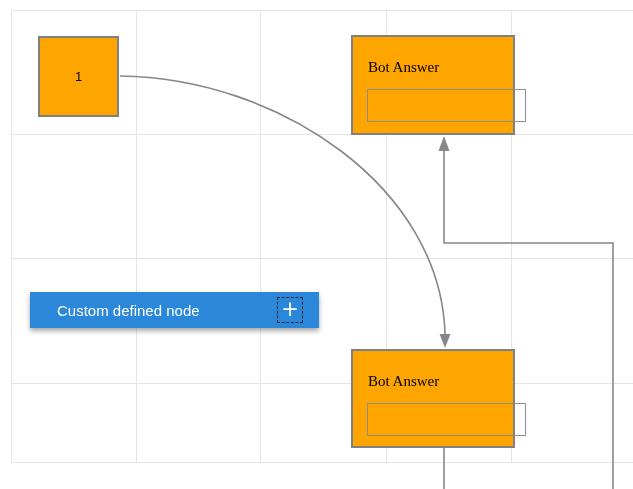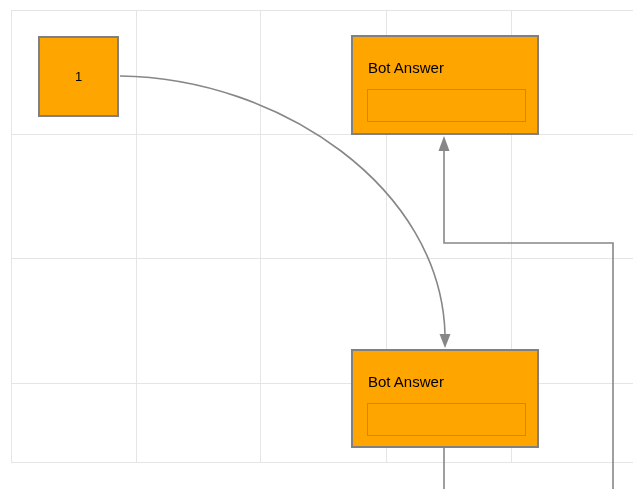--- a/index.html
+++ b/index.html
@@ -18,21 +18,21 @@
     font-family:"Liberation Sans","DejaVu Sans",sans-serif;}
   .stage{position:relative;width:633px;height:489px;background:var(--canvas-bg);}
   .layer{position:absolute;left:0;top:0;}
   .grid-line{stroke:var(--grid-line);stroke-width:1;shape-rendering:crispEdges;}
   .connector{stroke:var(--connector);stroke-width:1.6;fill:none;}
   .arrowhead{fill:var(--connector);stroke:none;}
   .node{position:absolute;background:var(--node-fill);border:2px solid var(--node-border);}
   .node-start{left:38px;top:36px;width:81px;height:81px;
     display:flex;align-items:center;justify-content:center;
     font-size:13px;color:var(--text-dark);}
-  .node-bot{width:188px;height:100px;}
+  .node-bot{width:164px;height:100px;font-family:Liberation Serif, serif;}
   .node-bot.top{left:351px;top:35px;}
   .node-bot.bottom{left:351px;top:349px;height:99px;}
   .node-bot .title{position:absolute;left:15px;top:22px;font-size:15px;color:var(--text-dark);}
   .node-bot .inner-box{position:absolute;left:14px;top:52px;width:159px;height:33px;
     border:1px solid var(--inner-border);background:transparent;}
   .custom-bar{position:absolute;left:30px;top:292px;width:289px;height:36px;
     background:var(--blue-fill);display:flex;align-items:center;
     box-shadow:0 3px 5px rgba(0,0,0,0.35);}
   .custom-bar .label{margin-left:27px;font-size:15px;color:var(--text-light);}
   .plus-port{position:absolute;left:247px;top:5px;width:26px;height:26px;
@@ -75,14 +75,20 @@
   <div class="node node-bot top">
     <span class="title">Bot Answer</span>
     <div class="inner-box"></div>
   </div>
 
   <div class="node node-bot bottom">
     <span class="title">Bot Answer</span>
     <div class="inner-box"></div>
   </div>
 
+  <div class="custom-bar">
+    <span class="label">Custom defined node</span>
+    <div class="plus-port">
+      <span class="glyph">+</span>
+    </div>
+  </div>
 
 </div>
 
 </body></html>

